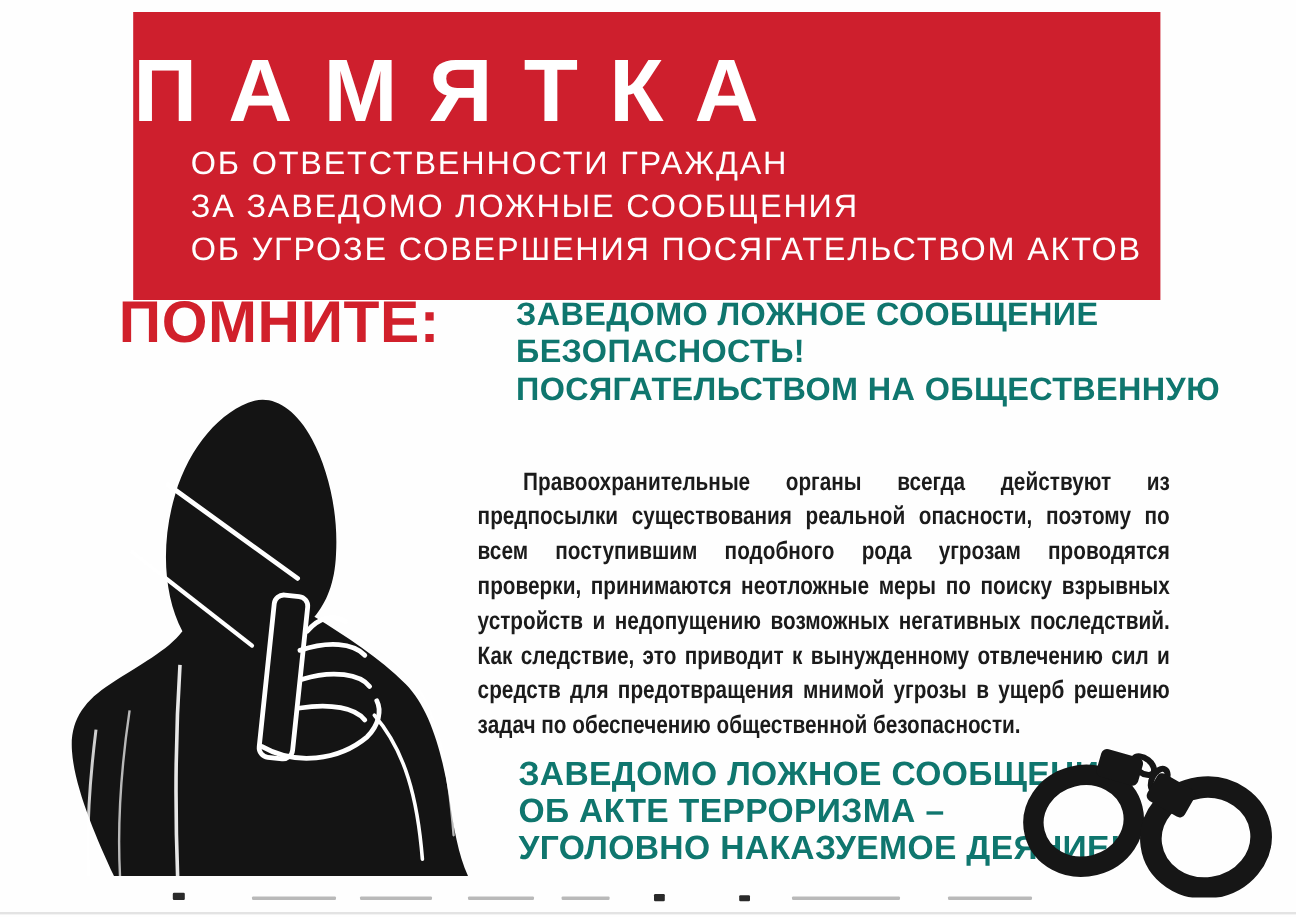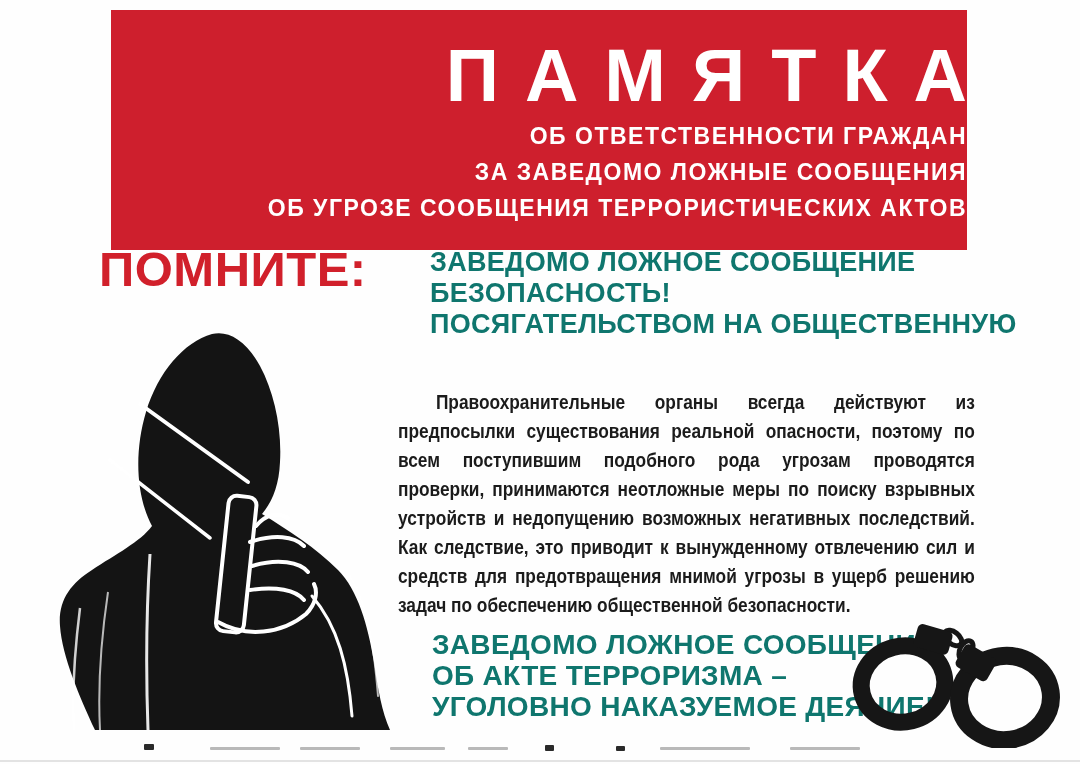--- a/index.html
+++ b/index.html
@@ -1,24 +1,24 @@
 <!DOCTYPE html>
 <html><head>
 <meta charset="utf-8">
 <style>
   html,body{margin:0;padding:0;background:#ffffff;}
   .stage{position:relative;width:1080px;height:764px;background:#fefefe;overflow:hidden;
          font-family:"Liberation Sans", sans-serif;}
   
   .banner{position:absolute;left:111px;top:10px;width:856px;height:240px;
-          background:#ce1f2d;text-align:right;color:#ffffff;}
+          background:#ce1f2d;text-align:left;color:#ffffff;}
   .banner-title{margin-top:26px;font-size:74px;font-weight:bold;line-height:80px;
                 letter-spacing:26px;margin-right:-26px;white-space:nowrap;}
-  .banner-sub{font-size:23px;font-weight:bold;line-height:36px;letter-spacing:1.5px;
-              white-space:nowrap;}
+  .banner-sub{font-size:27px;font-weight:normal;line-height:36px;letter-spacing:1.5px;
+              white-space:nowrap;padding-left:48px;}
   .banner-subs{margin-top:2px;}
   
   .remember{position:absolute;left:99px;top:241px;font-size:49px;font-weight:bold;
             color:#d1202b;letter-spacing:0.5px;white-space:nowrap;}
   .figure-wrap{position:absolute;left:50px;top:296px;width:350px;height:434px;}
   .figure-wrap svg{display:block;width:100%;height:100%;}
   
   .red-head{position:absolute;font-weight:bold;color:#0f766e;line-height:31px;
             font-size:27px;letter-spacing:0.3px;white-space:nowrap;}
   .head1{left:430px;top:247px;}
@@ -38,21 +38,21 @@
 </head>
 <body>
 
 <div class="stage">
 
   <header class="banner">
     <div class="banner-title">ПАМЯТКА</div>
     <div class="banner-subs">
       <div class="banner-sub">ОБ ОТВЕТСТВЕННОСТИ ГРАЖДАН</div>
       <div class="banner-sub">ЗА ЗАВЕДОМО ЛОЖНЫЕ СООБЩЕНИЯ</div>
-      <div class="banner-sub">ОБ УГРОЗЕ СООБЩЕНИЯ ТЕРРОРИСТИЧЕСКИХ АКТОВ</div>
+      <div class="banner-sub">ОБ УГРОЗЕ СОВЕРШЕНИЯ ПОСЯГАТЕЛЬСТВОМ АКТОВ</div>
     </div>
   </header>
 
   <div class="remember">ПОМНИТЕ:</div>
 
   <div class="figure-wrap">
     <svg viewBox="0 0 350 434">
 
       <path fill="#141414" d="M45,434 C30,402 12,360 10,330 C8,305 20,288 42,274
         C66,258 90,246 102,230 C86,200 84,156 96,116 C108,76 134,46 162,38

